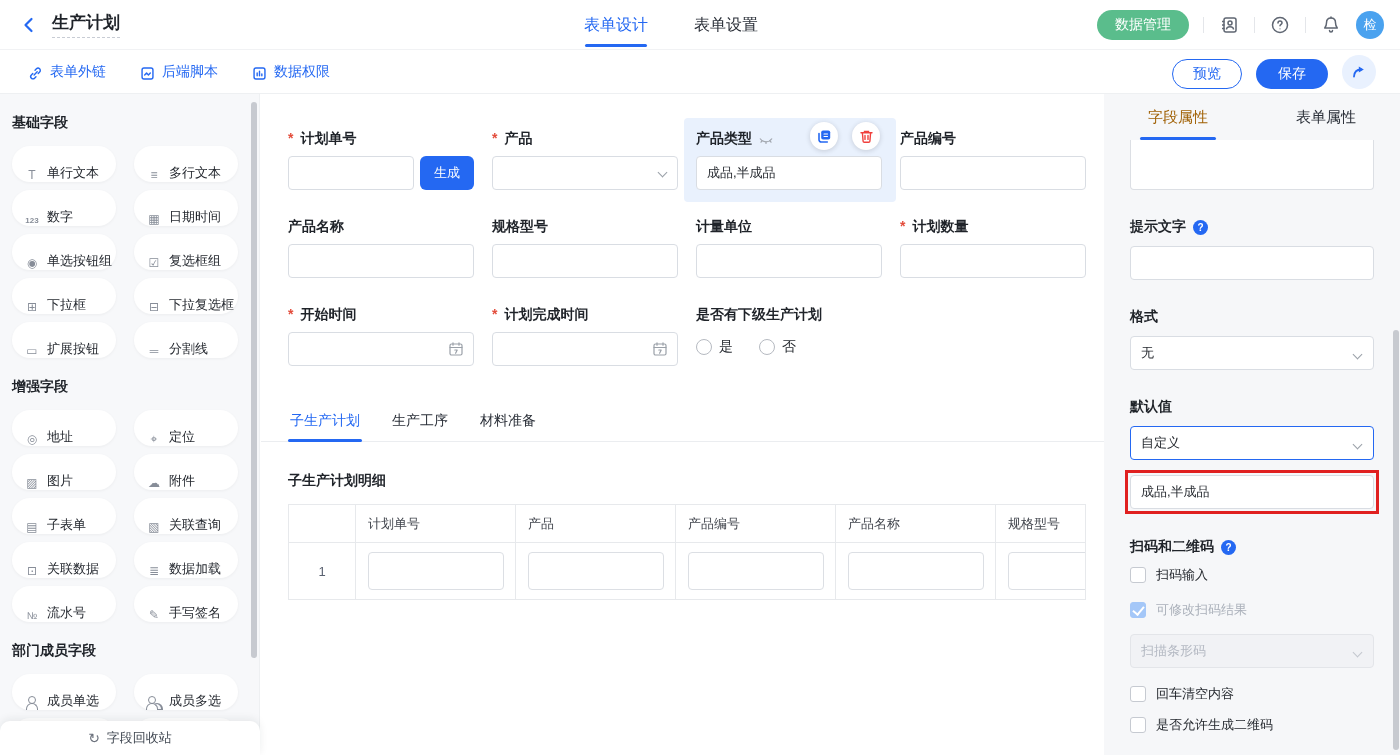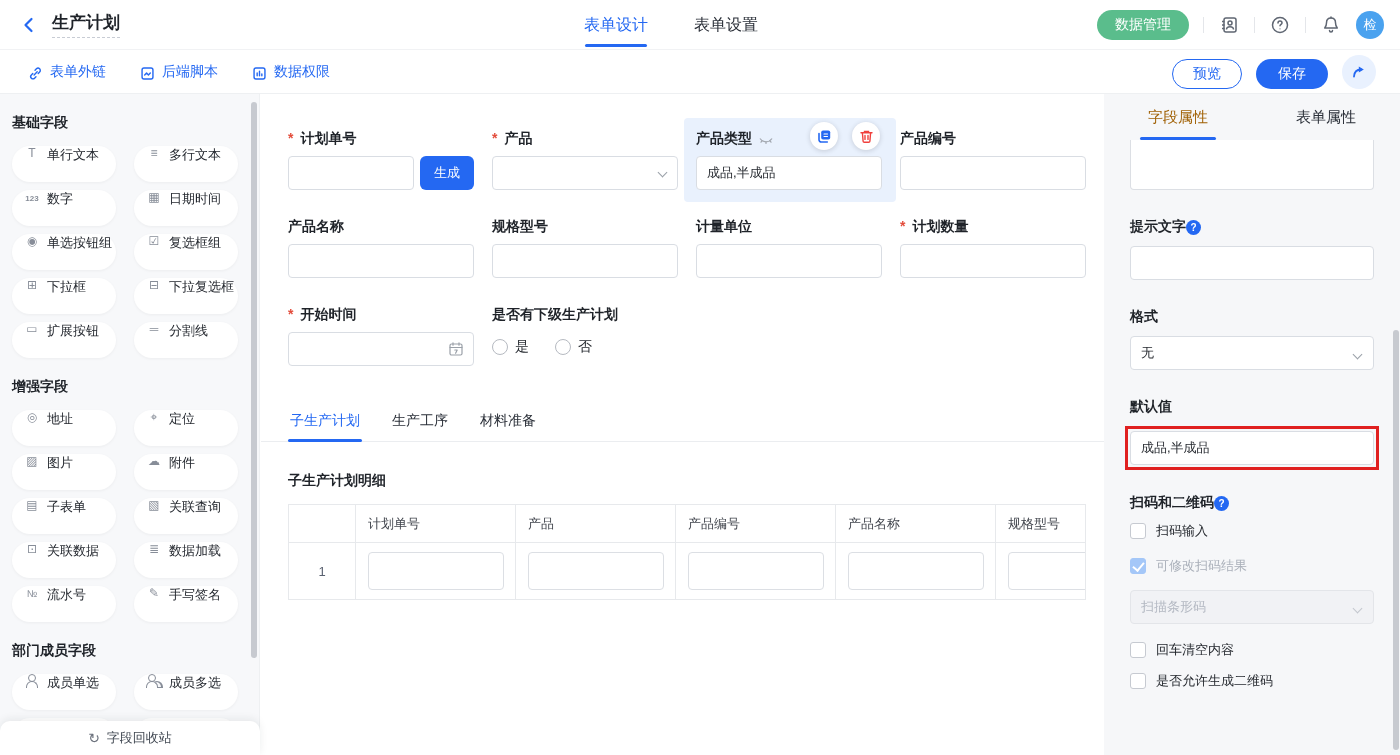--- a/index.html
+++ b/index.html
@@ -26,21 +26,21 @@
   .tool-link { display:flex; align-items:flex-end; gap:7px; color:#2468f2; font-size:14px; cursor:pointer; }
   .tool-right { position:absolute; right:24px; display:flex; align-items:flex-end; gap:14px; }
   .btn-preview { height:30px; padding:0 20px; border-radius:16px; border:1px solid #2468f2; color:#2468f2; background:#fff; font-size:14px; display:flex; align-items:center; cursor:pointer; }
   .btn-save { height:30px; padding:0 22px; border-radius:16px; background:#2468f2; color:#fff; font-size:14px; display:flex; align-items:center; cursor:pointer; }
   .btn-share { width:34px; height:34px; border-radius:50%; background:#e9f1fe; display:flex; align-items:center; justify-content:center; cursor:pointer; }
 
   
   .sidebar { position:absolute; left:0; top:94px; width:260px; height:661px; background:#f7f8fa; border-right:1px solid #eef0f2; overflow:hidden; padding:0 0 0 12px; }
   .side-section-title { font-size:14px; font-weight:700; margin:20px 0 14px; }
   .pill-grid { display:grid; grid-template-columns:104px 104px; column-gap:18px; row-gap:8px; }
-  .field-pill { height:36px; background:#fff; border-radius:18px; box-shadow:0 1px 3px rgba(31,35,41,.05); display:flex; align-items:flex-start; padding-left:11px; gap:6px; font-size:13px; color:#24282f; cursor:grab; }
+  .field-pill { height:36px; background:#fff; border-radius:18px; box-shadow:0 1px 3px rgba(31,35,41,.05); display:flex; align-items:flex-end; padding-left:11px; gap:6px; font-size:13px; color:#24282f; cursor:grab; }
   .fic { width:18px; text-align:center; color:#878d98; font-size:12px; flex:none; }
   .fic.num::before { content:"123"; font-size:8px; font-weight:700; letter-spacing:0; }
   .fic.ticon::before{content:"T";} .fic.para::before{content:"≡";} .fic.cal::before{content:"▦";}
   .fic.radio::before{content:"◉";} .fic.check::before{content:"☑";} .fic.sel::before{content:"⊞";}
   .fic.msel::before{content:"⊟";} .fic.btn::before{content:"▭";} .fic.divid::before{content:"═";}
   .fic.addr::before{content:"◎";} .fic.loc::before{content:"⌖";} .fic.img::before{content:"▨";}
   .fic.attach::before{content:"☁";} .fic.subf::before{content:"▤";} .fic.lookup::before{content:"▧";}
   .fic.linkd::before{content:"⊡";} .fic.dload::before{content:"≣";} .fic.serial::before{content:"№";font-size:10px;}
   .fic.sign::before{content:"✎";}
   .fic.person { position:relative; height:14px; }
@@ -86,21 +86,21 @@
   .date-ic { position:absolute; right:10px; top:9px; }
 
   
   .rpanel { position:absolute; left:1104px; top:94px; width:296px; height:661px; background:#f6f7f9; overflow:hidden; }
   .ptabs { height:46px; display:flex; }
   .ptab { flex:1; display:flex; align-items:center; justify-content:center; font-size:15px; color:#2a2f38; position:relative; cursor:pointer; }
   .ptab.active { color:#a16207; }
   .ptab.active::after { content:""; position:absolute; left:50%; transform:translateX(-50%); bottom:0; width:76px; height:3px; background:#2468f2; border-radius:2px; }
   .pbody { padding:0 26px; }
   .cutbox { height:50px; background:#fff; border:1px solid #dcdfe4; border-top:none; border-radius:0 0 4px 4px; }
-  .plabel { font-size:14px; font-weight:600; margin:28px 0 10px; display:flex; align-items:center; }
+  .plabel { font-size:14px; font-weight:600; margin:28px 0 10px; display:flex; align-items:center; gap:7px; }
   .help { width:15px; height:15px; border-radius:50%; background:#2468f2; color:#fff; font-size:10px; font-weight:700; display:inline-flex; align-items:center; justify-content:center; flex:none; }
   .pinp { height:34px; background:#fff; border:1px solid #d9dde3; border-radius:4px; line-height:32px; padding:0 10px; font-size:13px; position:relative; }
   .psel { position:relative; }
   .psel .chev { top:14px; }
   .focused { border-color:#2468f2; }
   .red-annot { margin:10px -5px 0; border:3px solid #e02020; padding:2px; }
   .red-annot .pinp { border-color:#d9dde3; }
   .cbrow { display:flex; align-items:center; gap:10px; margin-top:17px; font-size:13px; }
   .cb { width:16px; height:16px; border:1px solid #c6cad1; border-radius:3px; background:#fff; flex:none; position:relative; }
   .cb.cdis { background:#a4c7f8; border-color:#a4c7f8; }
@@ -386,20 +386,31 @@
       <div class="flabel req">开始时间</div>
       <div class="fctrl">
           <div class="inp"></div>
         <svg class="date-ic" width="16" height="16" viewBox="0 0 16 16" fill="none" stroke="#9aa0a8" stroke-width="1.2">
             <rect x="2" y="3" width="12" height="11" rx="1.5"></rect>
             <path d="M2 6.5 h12 M5 1.8 v2.4 M11 1.8 v2.4" stroke-linecap="round"></path>
             <path d="M6.8 9 h2.4 l-1.6 3.2" stroke-linecap="round" stroke-linejoin="round"></path>
           </svg>
       </div>
     </div>
+    <div class="field">
+      <div class="flabel req">计划完成时间</div>
+      <div class="fctrl">
+          <div class="inp"></div>
+        <svg class="date-ic" width="16" height="16" viewBox="0 0 16 16" fill="none" stroke="#9aa0a8" stroke-width="1.2">
+            <rect x="2" y="3" width="12" height="11" rx="1.5"></rect>
+            <path d="M2 6.5 h12 M5 1.8 v2.4 M11 1.8 v2.4" stroke-linecap="round"></path>
+            <path d="M6.8 9 h2.4 l-1.6 3.2" stroke-linecap="round" stroke-linejoin="round"></path>
+          </svg>
+      </div>
+    </div>
     <div class="field" style="width:300px">
       <div class="flabel">是否有下级生产计划</div>
       <div class="radio-row">
         <div class="radio-opt">
             <span class="radio-circle"></span>
             <span>是</span>
           </div>
         <div class="radio-opt">
             <span class="radio-circle"></span>
             <span>否</span>
@@ -461,20 +472,21 @@
     <div class="plabel">
         <span>提示文字</span>
         <span class="help">?</span>
       </div>
     <div class="pinp"></div>
 
     <div class="plabel">格式</div>
     <div class="pinp psel"><span>无</span><span class="chev"></span></div>
 
     <div class="plabel">默认值</div>
+    <div class="pinp psel focused"><span>自定义</span><span class="chev"></span></div>
     <div class="red-annot">
       <div class="pinp">成品,半成品</div>
     </div>
 
     <div class="plabel" style="margin-top:24px">
         <span>扫码和二维码</span>
         <span class="help">?</span>
       </div>
     <div class="cbrow" style="margin-top:8px">
         <span class="cb"></span>

